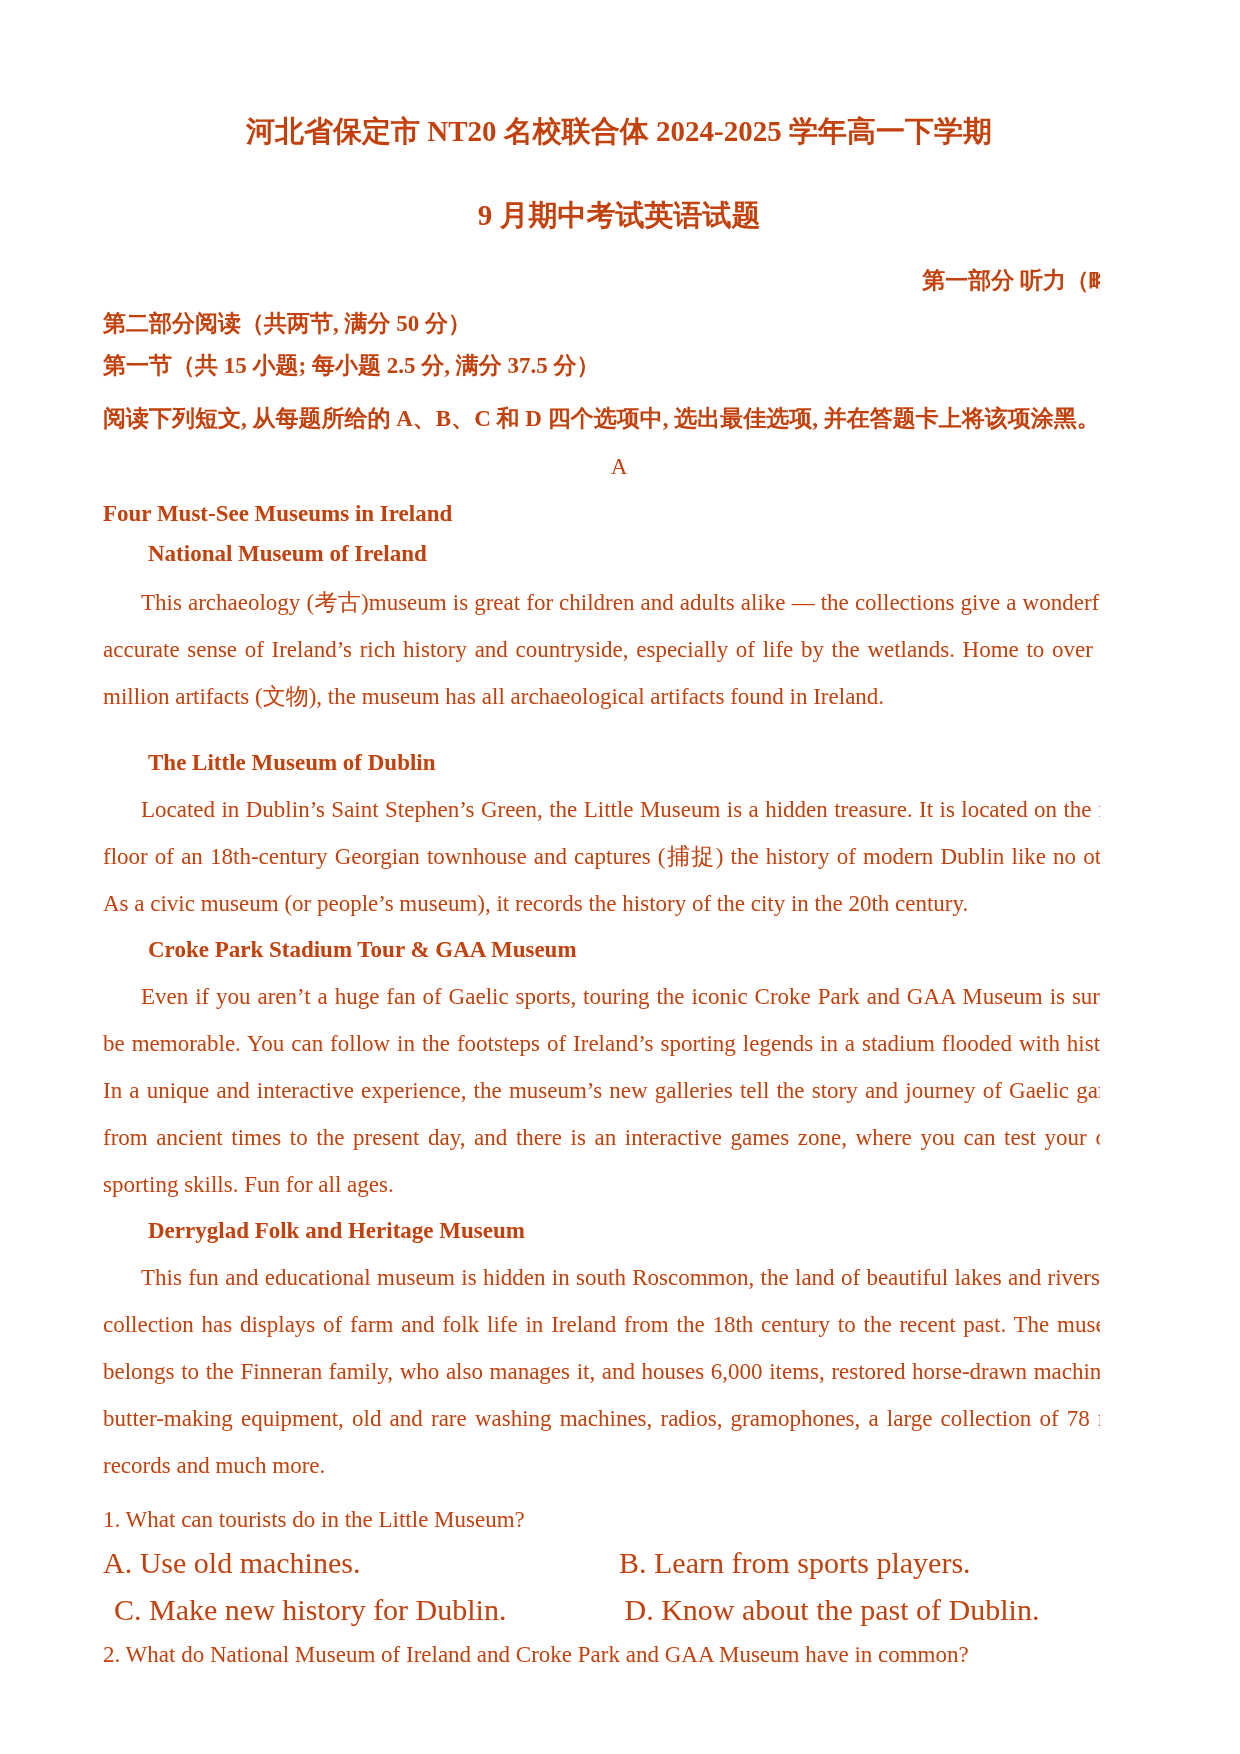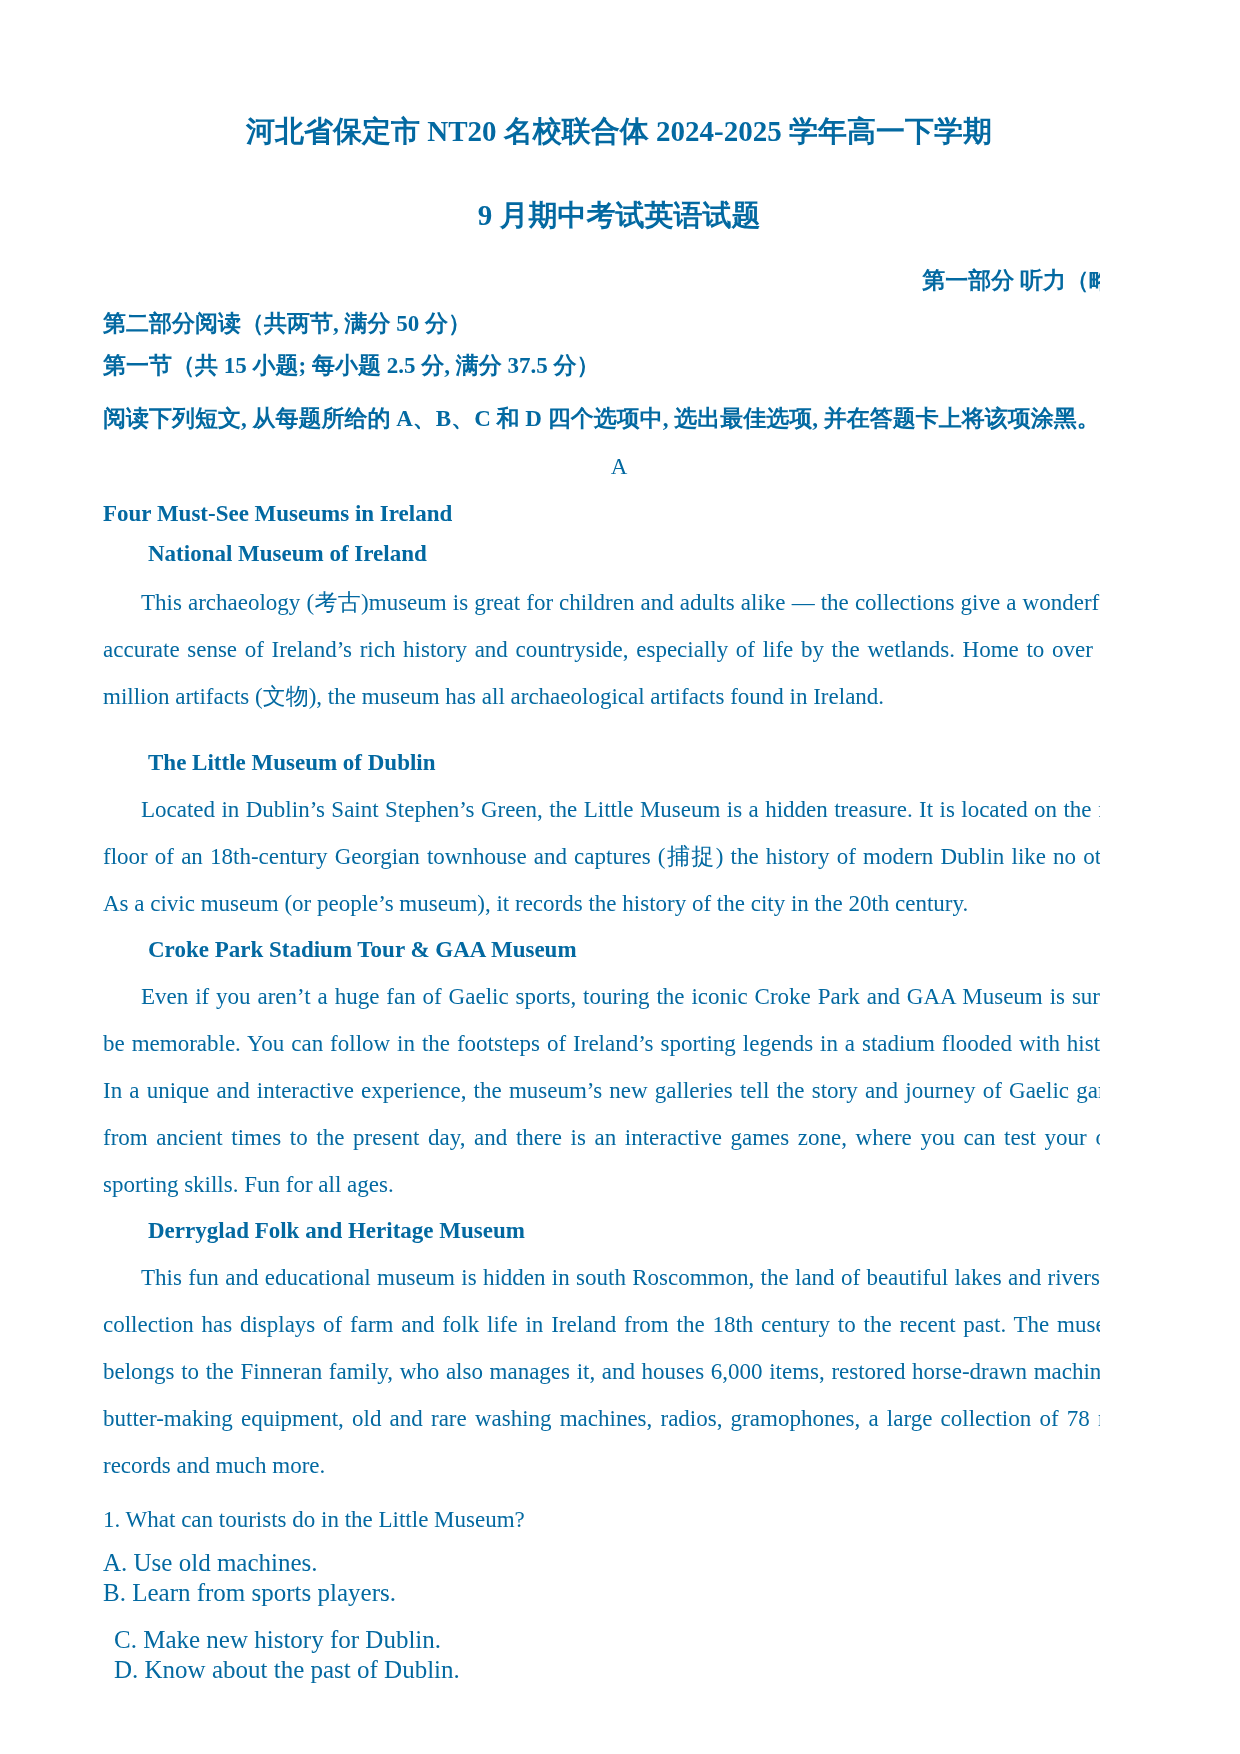--- a/index.html
+++ b/index.html
@@ -6,21 +6,21 @@
     margin: 0;
     padding: 0;
     background: #ffffff;
   }
   .page {
     position: relative;
     width: 1100px;
     height: 1754px;
     background: #ffffff;
     overflow: hidden;
-    color: #0369a1;
+    color: #c2410c;
   }
   .content {
     position: absolute;
     left: 103px;
     top: 0;
     width: 1032px;
   }
   
   .cn-bold {
     font-family: "Liberation Serif", "DejaVu Serif", serif;
@@ -80,23 +80,22 @@
   }
   .passage-paragraph.p0 { margin-top: 10px; }
   .question-line {
     font-size: 23px;
     line-height: 30px;
   }
   .question-line.q1 { margin-top: 16px; }
   .question-line.q2 { margin-top: 15px; }
   .options-row {
     display: flex;
-    font-size: 25px;
+    font-size: 30px;
     line-height: 30px;
-    flex-direction: column;
   }
   .options-row.row1 { margin-top: 13px; }
   .options-row.row2 { margin-top: 17px; margin-left: 11px; }
   .options-row .opt {
     width: 50%;
     flex: 0 0 50%;
   }
 </style>
 </head>
 <body>
@@ -131,15 +130,16 @@
 
     <div class="options-row row1 en-serif">
       <span class="opt">A. Use old machines.</span>
       <span class="opt">B. Learn from sports players.</span>
     </div>
     <div class="options-row row2 en-serif">
       <span class="opt">C. Make new history for Dublin.</span>
       <span class="opt">D. Know about the past of Dublin.</span>
     </div>
 
+    <div class="question-line q2 en-serif">2. What do National Museum of Ireland and Croke Park and GAA Museum have in common?</div>
 
   </div>
 </div>
 
 </body></html>

